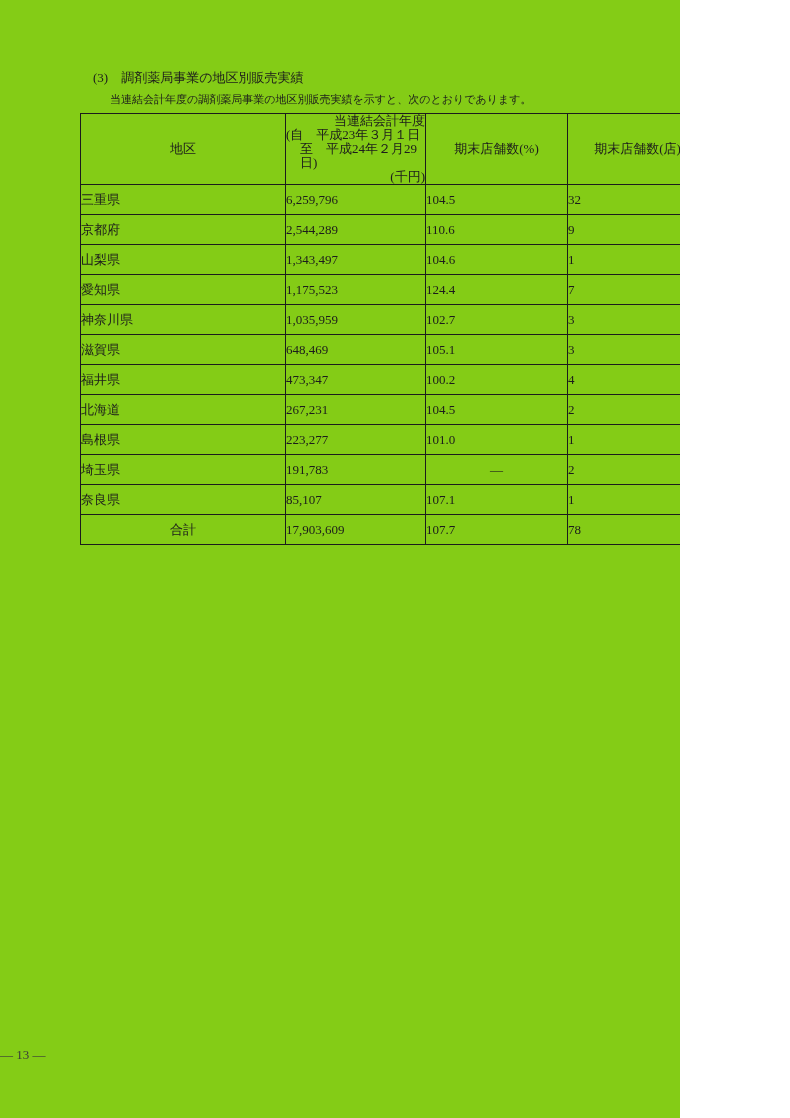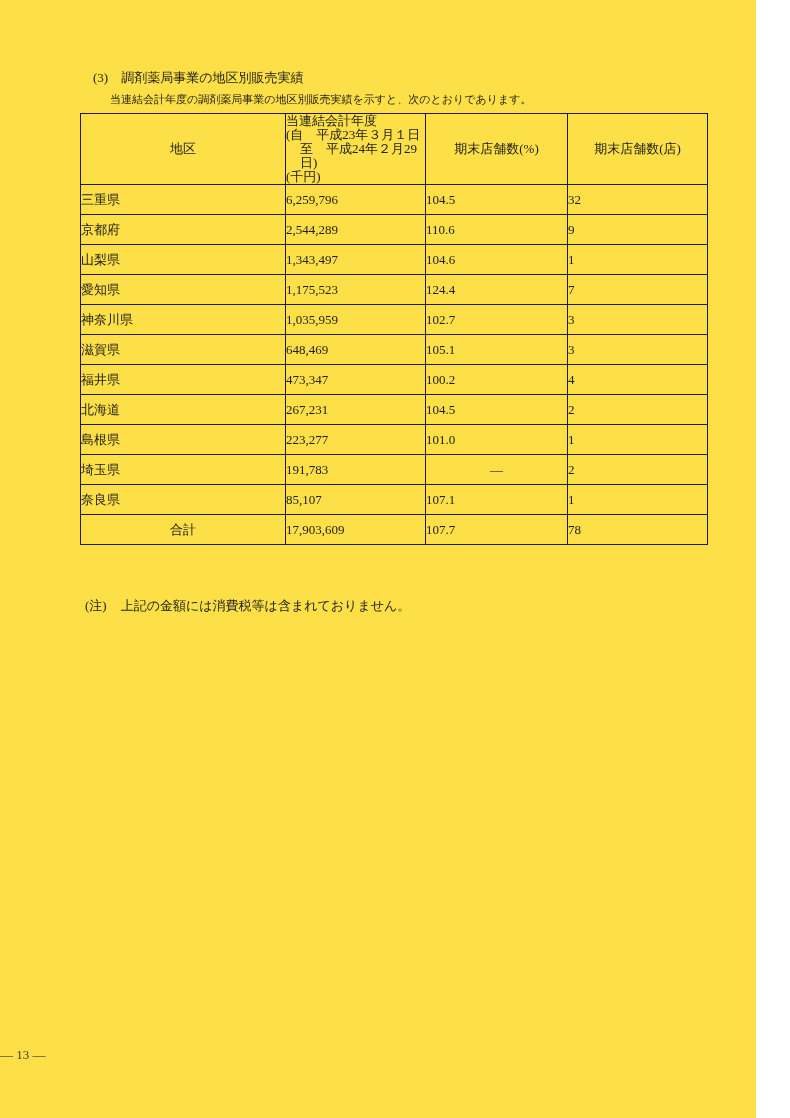--- a/index.html
+++ b/index.html
@@ -2,23 +2,23 @@
 <html><head>
 <meta charset="utf-8">
 <style>
   html, body {
     margin: 0;
     padding: 0;
     background: #ffffff;
   }
   .doc-page {
     position: relative;
-    width: 756px;
+    width: 680px;
     height: 1118px;
-    background: #fde047;
+    background: #84cc16;
     font-family: "Liberation Serif", "DejaVu Serif", serif;
     color: #1c1c1c;
     overflow: hidden;
   }
   .section-title {
     position: absolute;
     left: 93px;
     top: 69px;
     font-size: 13px;
     white-space: nowrap;
@@ -70,21 +70,21 @@
     text-align: left;
     padding-right: 12px;
   }
   .c-dash {
     text-align: center;
   }
   .c-total-label {
     text-align: center;
   }
   .fy-line { line-height: 14px; }
-  .fy-center { text-align: left; }
+  .fy-center { text-align: right; }
   .fy-block {
     width: fit-content;
     margin: 0 auto;
     text-align: left;
   }
   .fy-indent { padding-left: 5px; margin-left: 9px; }
   .note {
     position: absolute;
     left: 85px;
     top: 597px;
@@ -206,19 +206,16 @@
     <tfoot>
       <tr>
         <td class="c-total-label">合計</td>
         <td class="c-num">17,903,609</td>
         <td class="c-num">107.7</td>
         <td class="c-num">78</td>
       </tr>
     </tfoot>
   </table>
 
-  <div class="note">
-    <span class="note-label">(注)</span><span>上記の金額には消費税等は含まれておりません。</span>
-  </div>
 
   <div class="page-number">― 13 ―</div>
 
 </div>
 
 </body></html>

